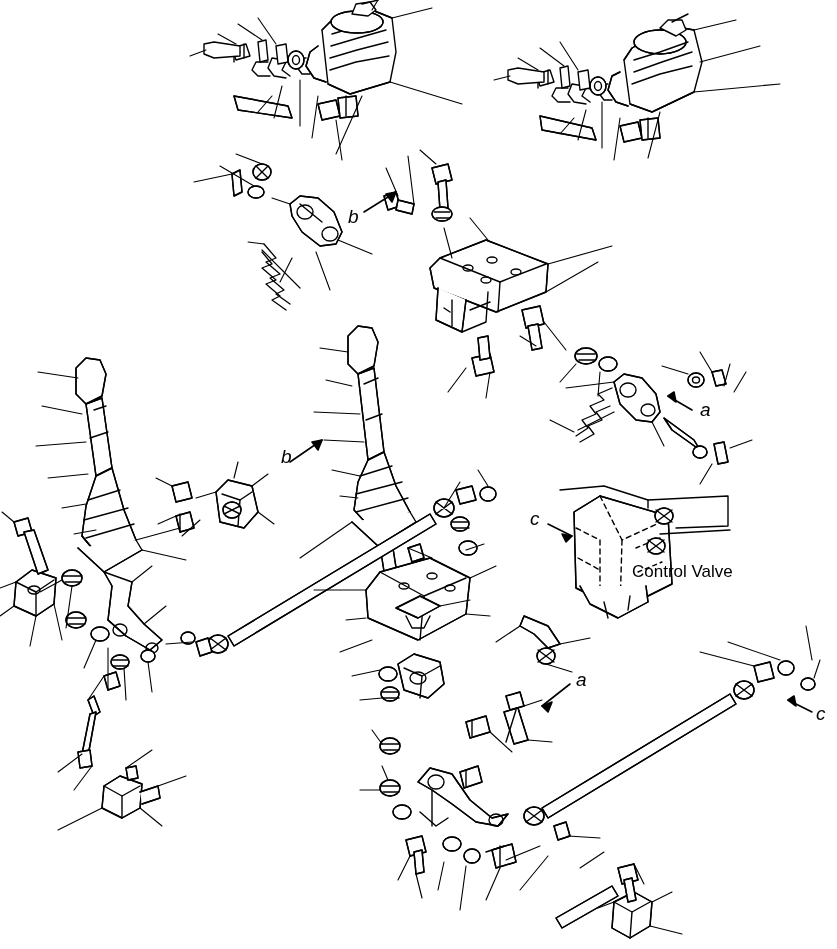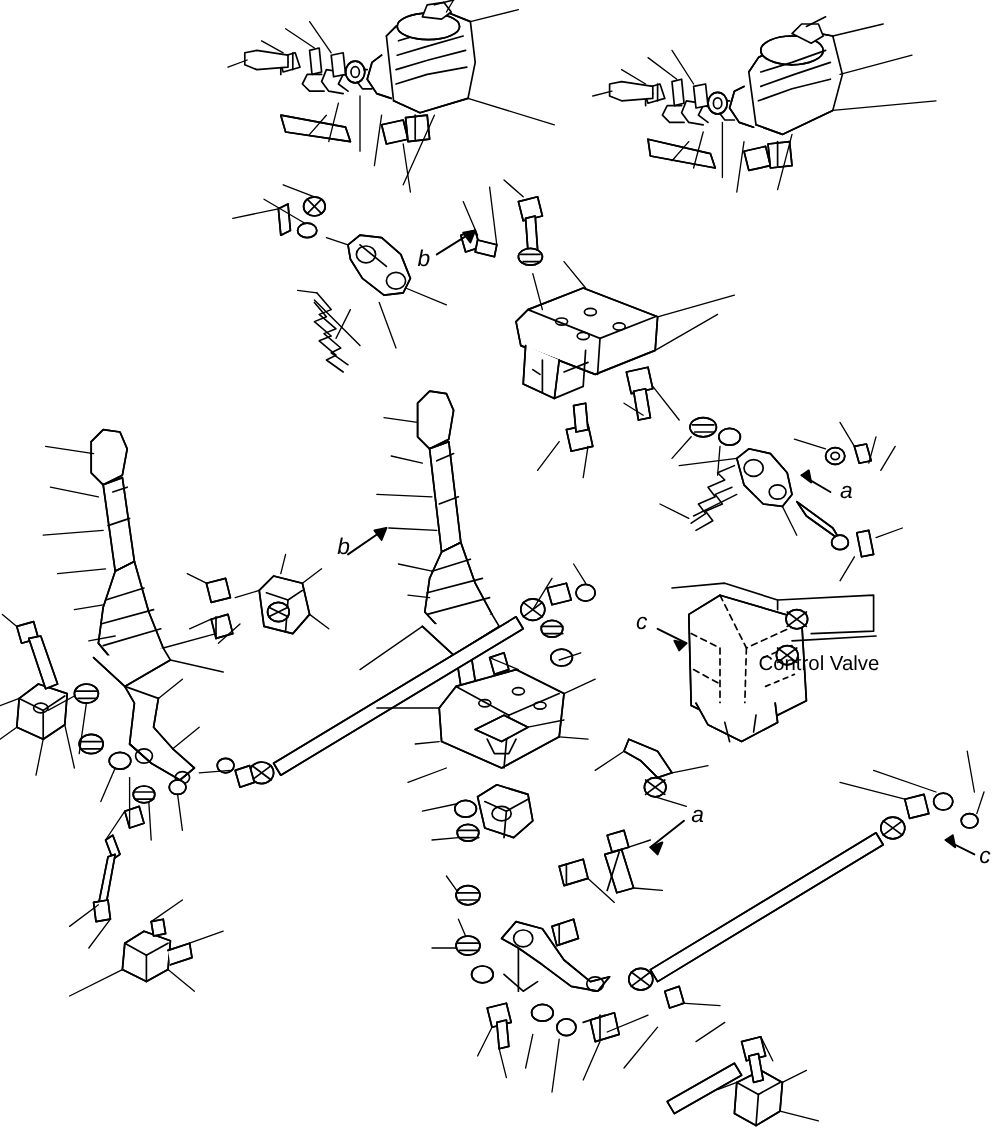--- a/index.html
+++ b/index.html
@@ -639,15 +639,15 @@
     </g>
   </svg>
 
   <div class="label-text callout-letter" style="left:348px; top:206px;">b</div>
   <div class="label-text callout-letter" style="left:700px; top:399px;">a</div>
   <div class="label-text callout-letter" style="left:281px; top:446px;">b</div>
   <div class="label-text callout-letter" style="left:530px; top:508px;">c</div>
   <div class="label-text callout-letter" style="left:576px; top:669px;">a</div>
   <div class="label-text callout-letter" style="left:816px; top:703px;">c</div>
 
-  <div class="label-text part-label" style="left:632px; top:543px;">Control Valve</div>
+  <div class="label-text part-label" style="left:632px; top:562px;">Control Valve</div>
 
 </div>
 
 </body></html>

